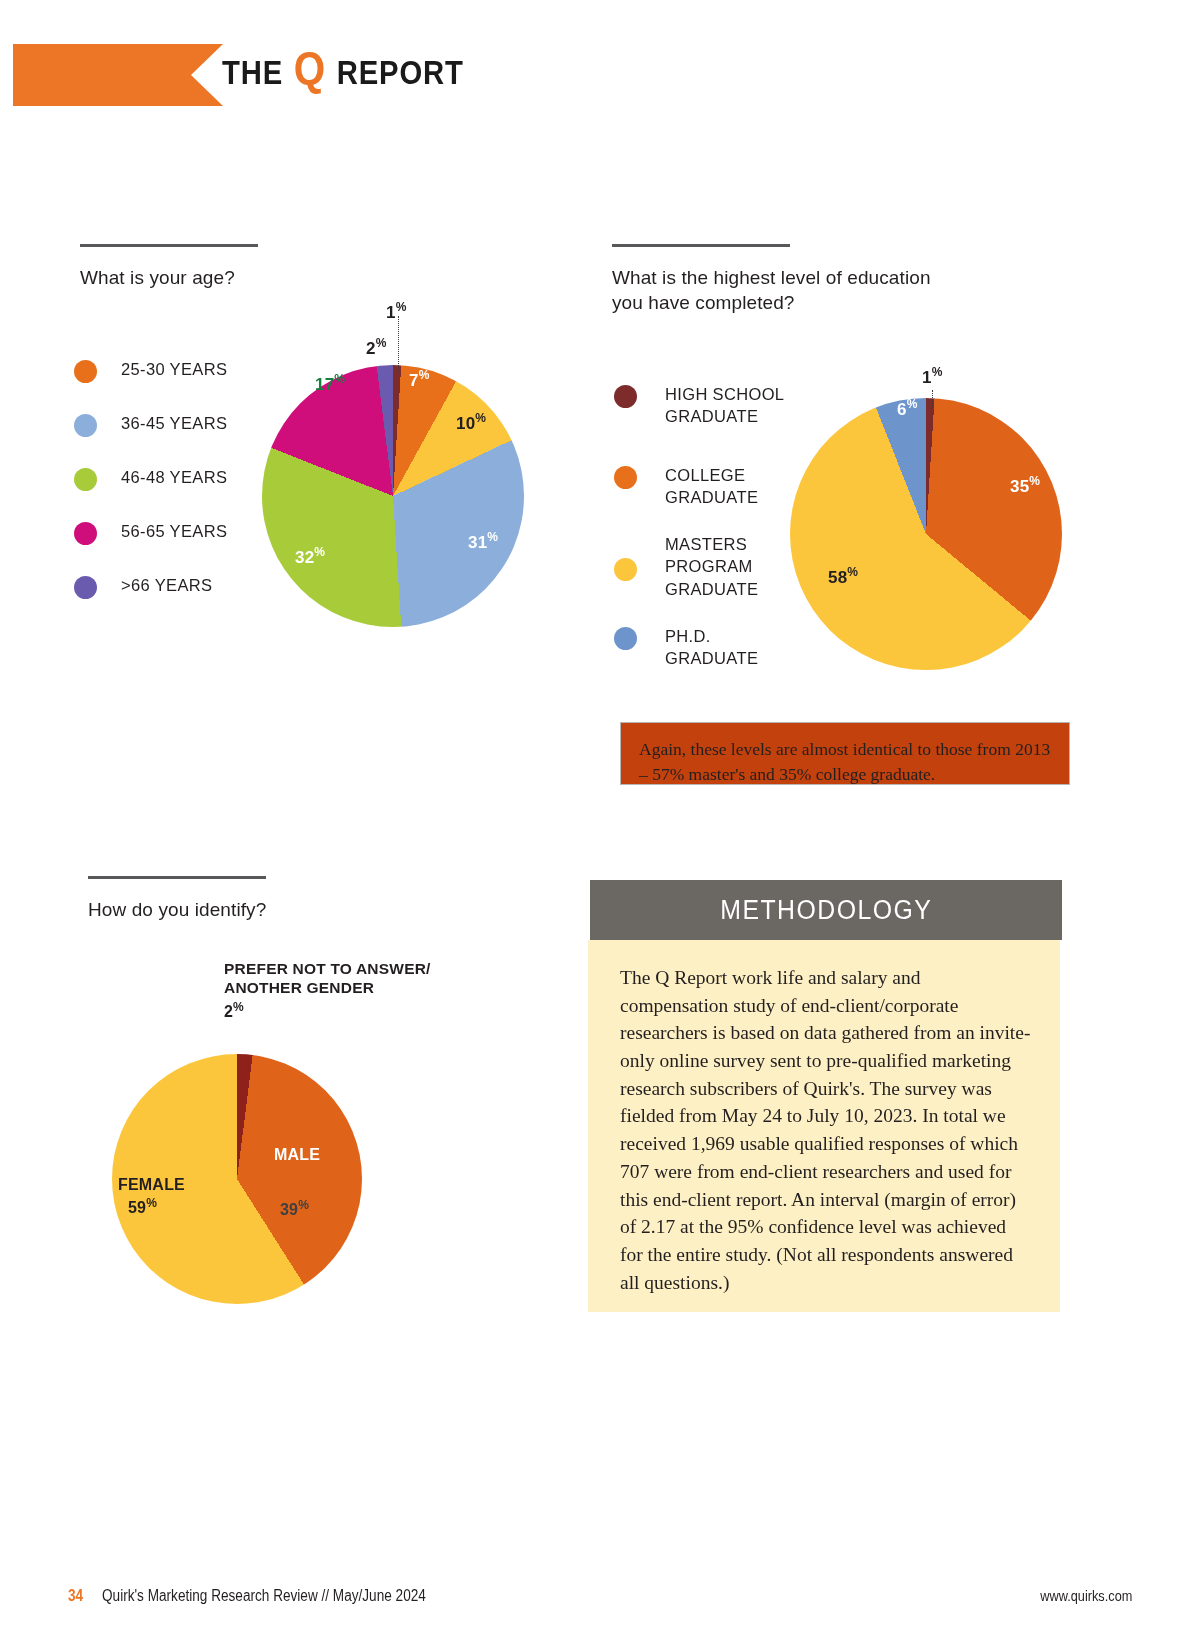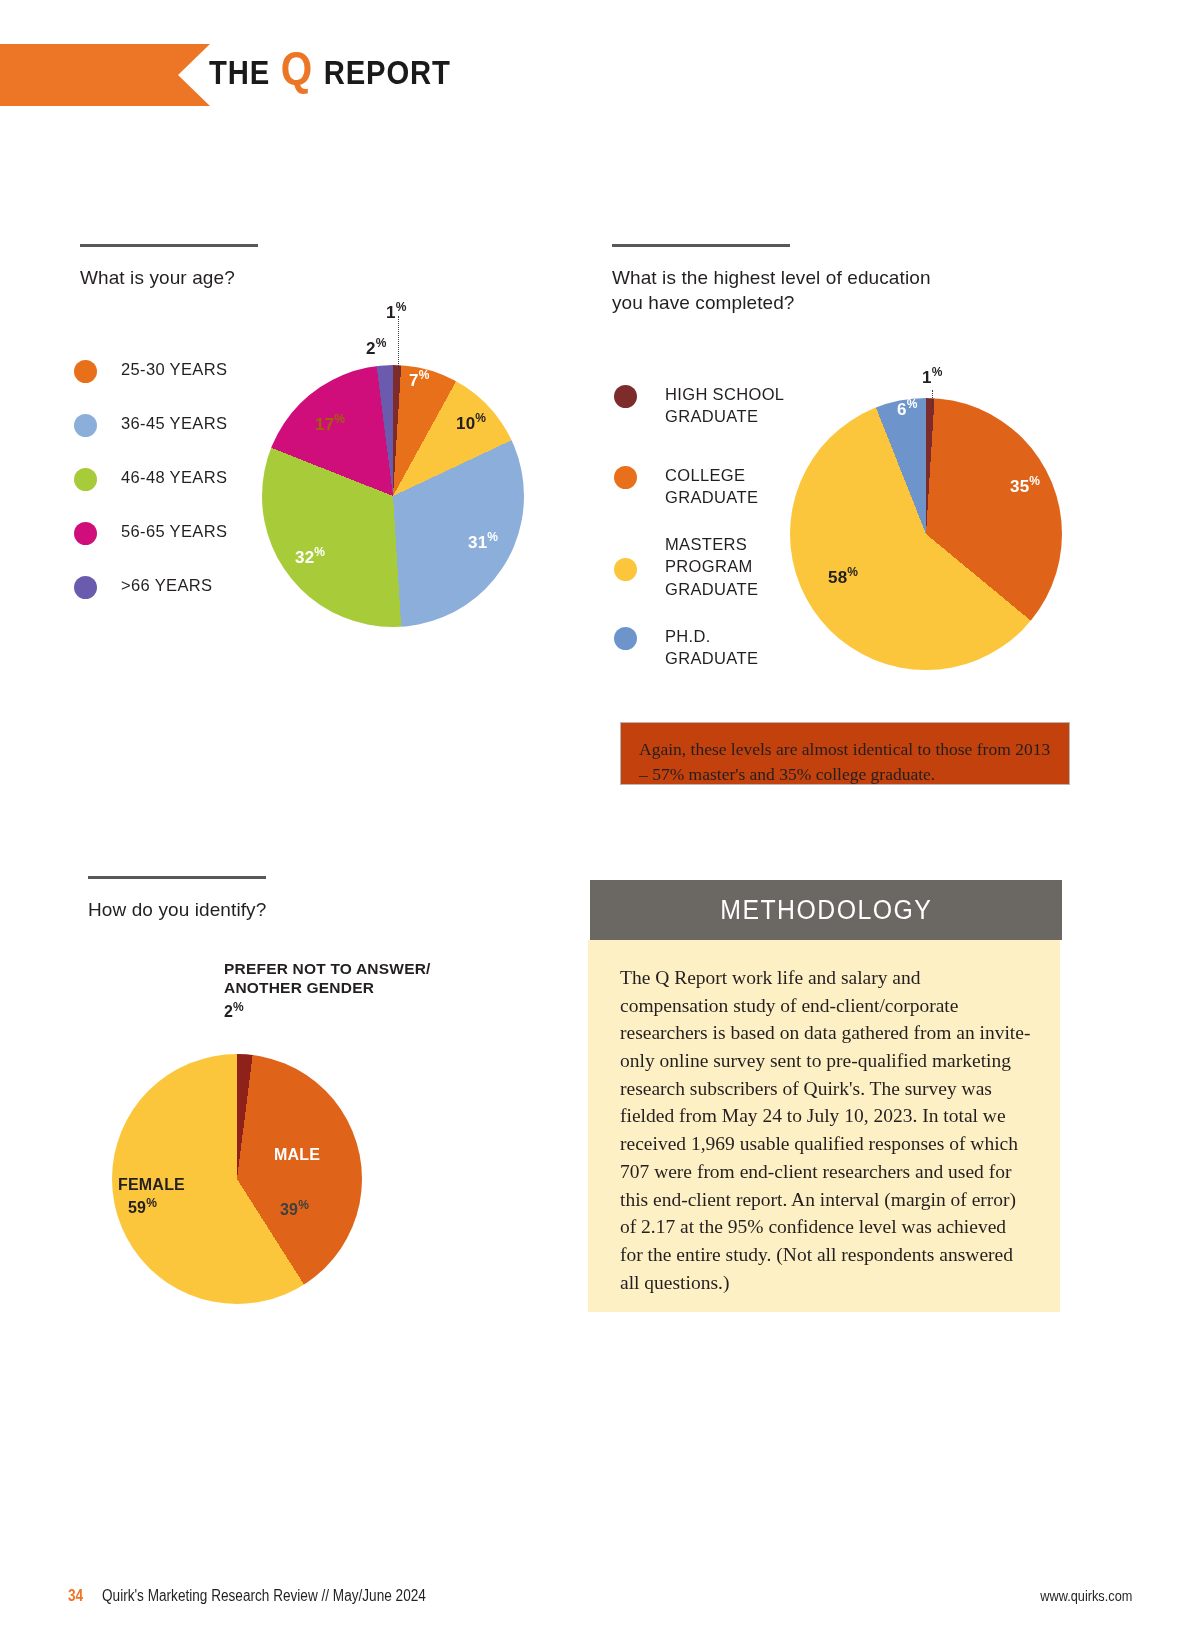--- a/index.html
+++ b/index.html
@@ -6,21 +6,21 @@
   body{
     width:1200px;height:1631px;
     background:#ffffff;
     font-family:"Liberation Sans", sans-serif;
     position:relative;
     overflow:hidden;
     -webkit-font-smoothing:antialiased;
   }
 
   
-  .masthead{position:absolute;left:0;top:44px;width:1186px;height:62px;}
+  .masthead{position:absolute;left:13px;top:44px;width:1186px;height:62px;}
   .banner{
     position:absolute;left:0;top:0;width:210px;height:62px;
     background:#EC7625;
     clip-path:polygon(0 0, 210px 0, 178px 31px, 210px 62px, 0 62px);
   }
   .mast-title{
     position:absolute;left:209px;top:-4px;
     font-family:"Liberation Sans Narrow","Liberation Sans",sans-serif;
     font-size:41px;font-weight:700;letter-spacing:1px;
     color:#1a1a1a;white-space:nowrap;
@@ -153,21 +153,21 @@
         #6B5BAE 352.8deg 360deg);"></div>
 
 <div class="leader" style="left:398px;top:316px;height:56px;"></div>
 
 <div class="pielabel" style="left:386px;top:300px;color:#231f20;"><span>1</span><span class="pct">%</span></div>
 <div class="pielabel" style="left:366px;top:336px;color:#231f20;"><span>2</span><span class="pct">%</span></div>
 <div class="pielabel" style="left:409px;top:368px;color:#ffffff;"><span>7</span><span class="pct">%</span></div>
 <div class="pielabel" style="left:456px;top:411px;color:#231f20;"><span>10</span><span class="pct">%</span></div>
 <div class="pielabel" style="left:468px;top:530px;color:#ffffff;"><span>31</span><span class="pct">%</span></div>
 <div class="pielabel" style="left:295px;top:545px;color:#ffffff;"><span>32</span><span class="pct">%</span></div>
-<div class="pielabel" style="left:315px;top:412px;color:#a16207;"><span>17</span><span class="pct">%</span></div>
+<div class="pielabel" style="left:315px;top:372px;color:#15803d;"><span>17</span><span class="pct">%</span></div>
 
 <div class="panel" style="left:612px;top:244px;">
   <div class="rule"></div>
   <div class="q-title" style="white-space:pre-line;">What is the highest level of education
 you have completed?</div>
 </div>
 
 <div class="legend" style="left:614px;top:383px;">
   <div class="legend-row" style="height:81px;">
     <div class="swatch" style="background:#7E2B2B;"></div>

